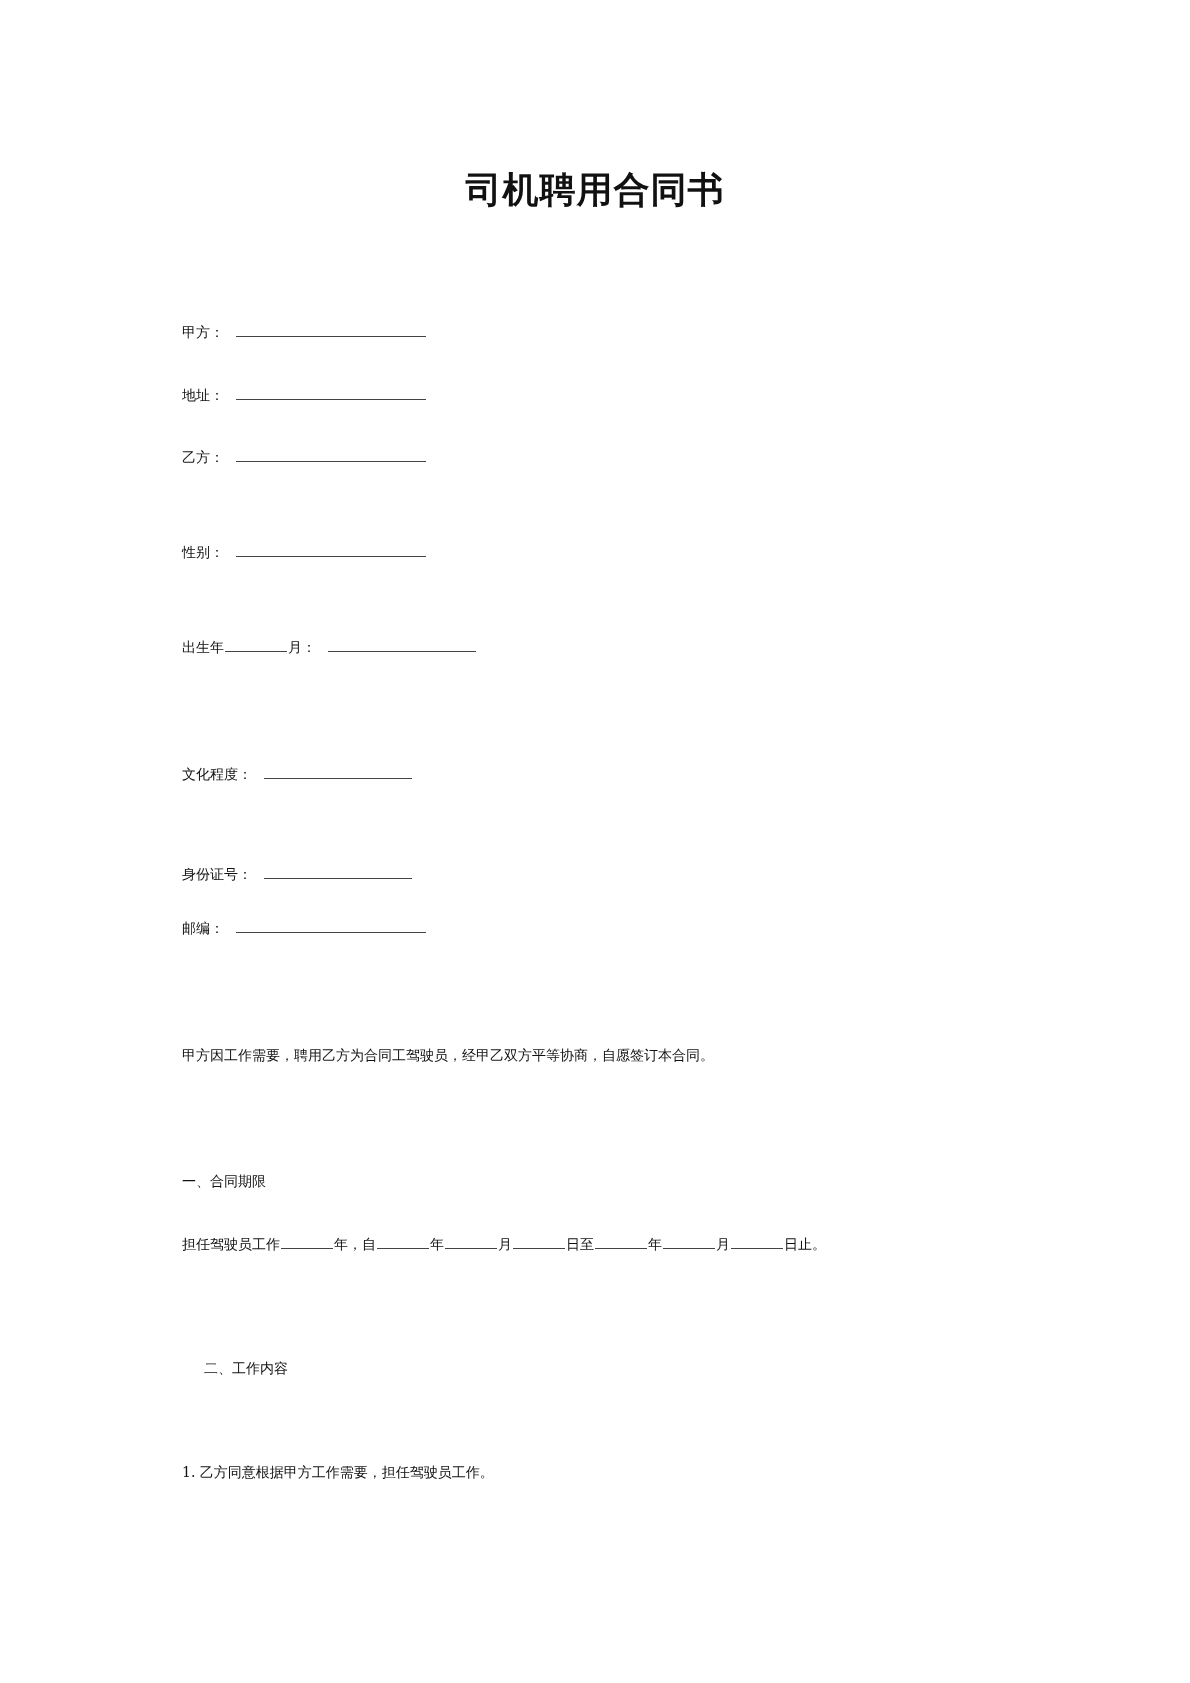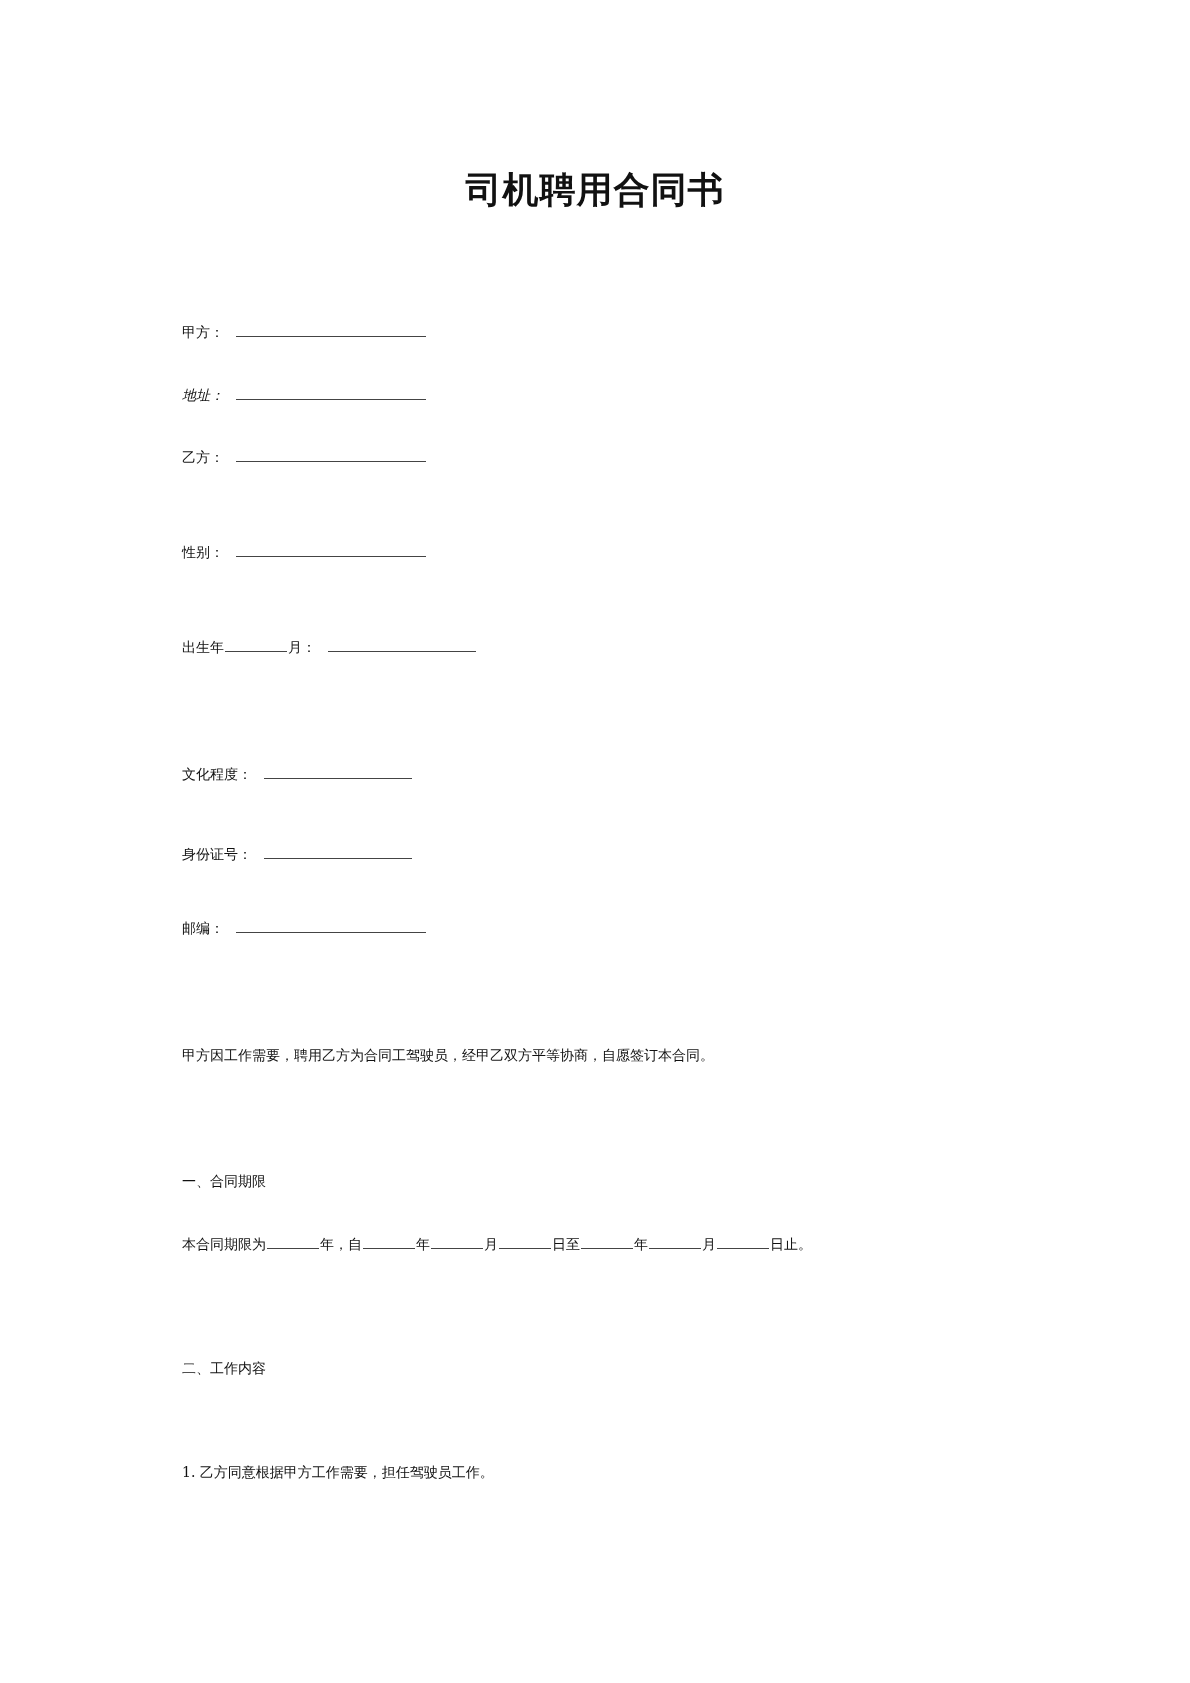--- a/index.html
+++ b/index.html
@@ -29,52 +29,52 @@
 </head>
 <body>
 
 <div>
   <div class="title">司机聘用合同书</div>
 
   <div class="line" style="top:318px;">
     <span>甲方：</span><span class="blank w190"></span>
   </div>
 
-  <div class="line" style="top:381px;font-style:italic;">
+  <div class="line" style="top:381px;">
     <span>地址：</span><span class="blank w190"></span>
   </div>
 
   <div class="line" style="top:443px;">
     <span>乙方：</span><span class="blank w190"></span>
   </div>
 
   <div class="line" style="top:538px;">
     <span>性别：</span><span class="blank w190"></span>
   </div>
 
   <div class="line" style="top:633px;">
     <span>出生年</span><span class="blank w62"></span><span>月：</span><span class="blank w148"></span>
   </div>
 
   <div class="line" style="top:760px;">
     <span>文化程度：</span><span class="blank w148"></span>
   </div>
 
-  <div class="line" style="top:840px;">
+  <div class="line" style="top:860px;">
     <span>身份证号：</span><span class="blank w148"></span>
   </div>
 
   <div class="line" style="top:914px;">
     <span>邮编：</span><span class="blank w190"></span>
   </div>
 
   <div class="line" style="top:1042px;">甲方因工作需要，聘用乙方为合同工驾驶员，经甲乙双方平等协商，自愿签订本合同。</div>
 
   <div class="line" style="top:1168px;">一、合同期限</div>
 
   <div class="line" style="top:1230px;">
-    <span>本合同期限为</span><span class="blank w52"></span><span>年，自</span><span class="blank w52"></span><span>年</span><span class="blank w52"></span><span>月</span><span class="blank w52"></span><span>日至</span><span class="blank w52"></span><span>年</span><span class="blank w52"></span><span>月</span><span class="blank w52"></span><span>日止。</span>
+    <span>担任驾驶员工作</span><span class="blank w52"></span><span>年，自</span><span class="blank w52"></span><span>年</span><span class="blank w52"></span><span>月</span><span class="blank w52"></span><span>日至</span><span class="blank w52"></span><span>年</span><span class="blank w52"></span><span>月</span><span class="blank w52"></span><span>日止。</span>
   </div>
 
-  <div class="line" style="top:1355px;">二、工作内容</div>
+  <div class="line" style="top:1355px;margin-left:22px;">二、工作内容</div>
 
   <div class="line" style="top:1450px;margin-top:9px;">1. 乙方同意根据甲方工作需要，担任驾驶员工作。</div>
 </div>
 
 </body></html>

